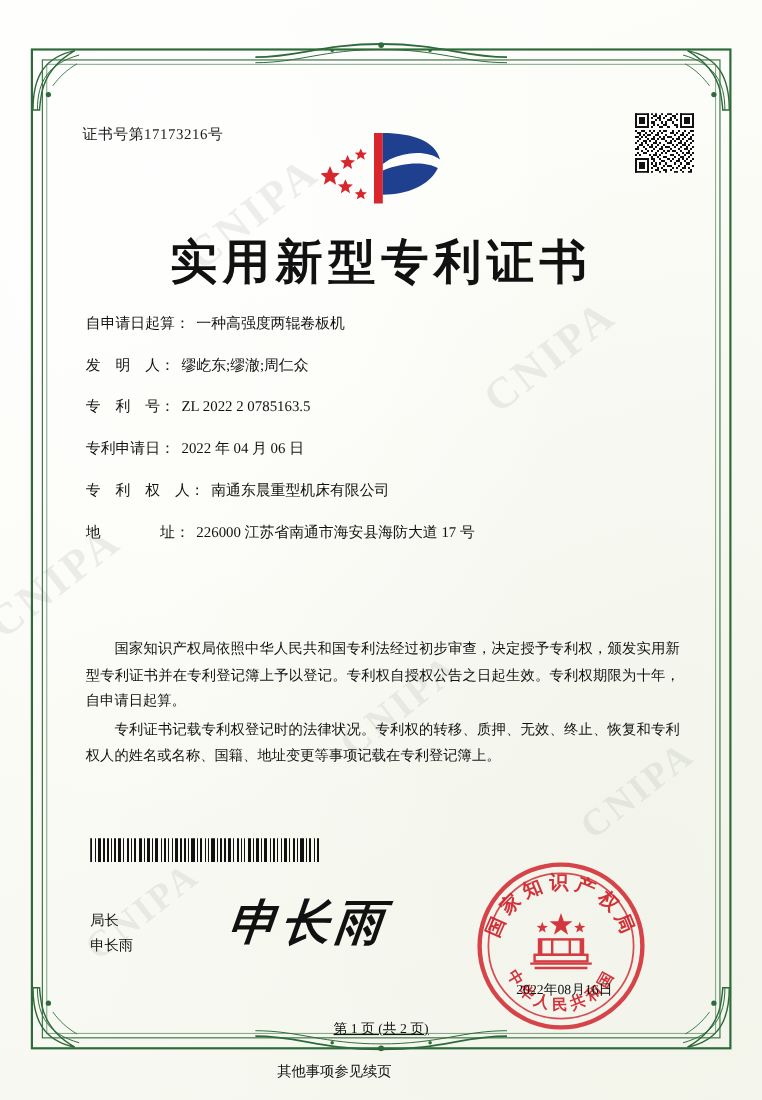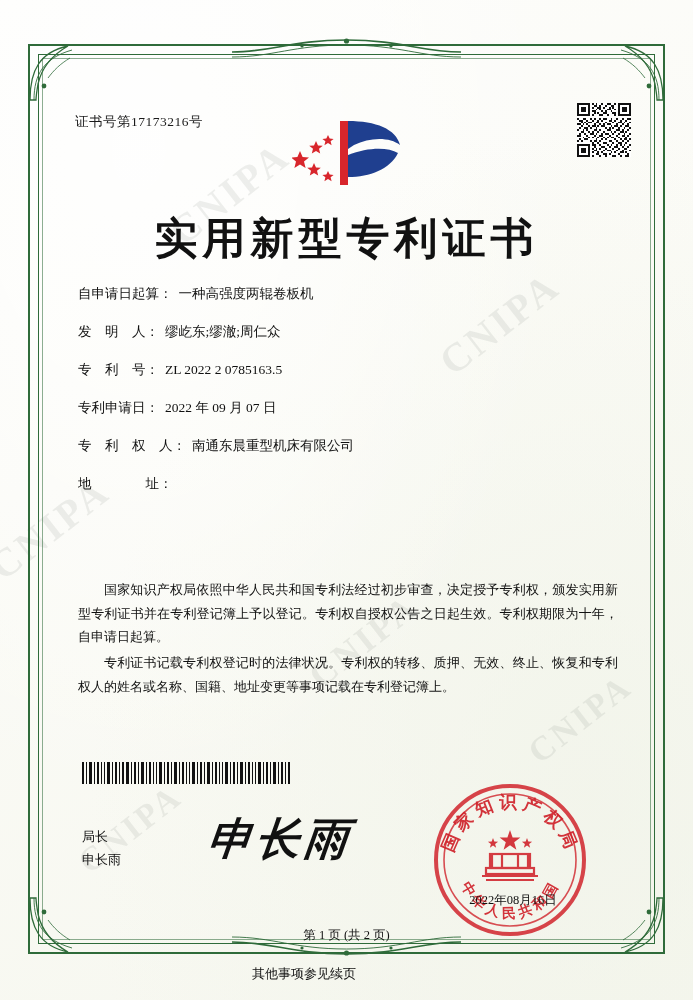--- a/index.html
+++ b/index.html
@@ -225,20 +225,21 @@
     color: #111;
   }
 
   .page-no {
     position: absolute;
     left: 0; top: 857px;
     width: 573px;
     text-align: center;
     font-size: 12.5px;
     color: #111;
+    text-decoration: underline;
   }
 
   .footnote {
     position: absolute;
     left: 0; top: 965px;
     width: 608px;
     text-align: center;
     font-size: 13px;
     color: #111;
   }
@@ -553,30 +554,31 @@
         <span class="f-value">缪屹东;缪澈;周仁众</span>
       </div>
       <div class="field-row">
         <span class="f-label">专　利　号</span>
           <span class="f-colon">：</span>
         <span class="f-value">ZL 2022 2 0785163.5</span>
       </div>
       <div class="field-row">
         <span class="f-label">专利申请日</span>
           <span class="f-colon">：</span>
-        <span class="f-value">2022 年 09 月 07 日</span>
+        <span class="f-value">2022 年 04 月 06 日</span>
       </div>
       <div class="field-row">
         <span class="f-label">专　利　权　人</span>
           <span class="f-colon">：</span>
         <span class="f-value">南通东晨重型机床有限公司</span>
       </div>
       <div class="field-row">
         <span class="f-label">地　　　　址</span>
           <span class="f-colon">：</span>
+        <span class="f-value">226000 江苏省南通市海安县海防大道 17 号</span>
       </div>
     </div>
 
     <div class="paras">
       <p>国家知识产权局依照中华人民共和国专利法经过初步审查，决定授予专利权，颁发实用新型专利证书并在专利登记簿上予以登记。专利权自授权公告之日起生效。专利权期限为十年，自申请日起算。</p>
       <p>专利证书记载专利权登记时的法律状况。专利权的转移、质押、无效、终止、恢复和专利权人的姓名或名称、国籍、地址变更等事项记载在专利登记簿上。</p>
     </div>
 
     <svg class="barcode" viewBox="0 0 210 22" shape-rendering="crispEdges">
       <g fill="#111111">

